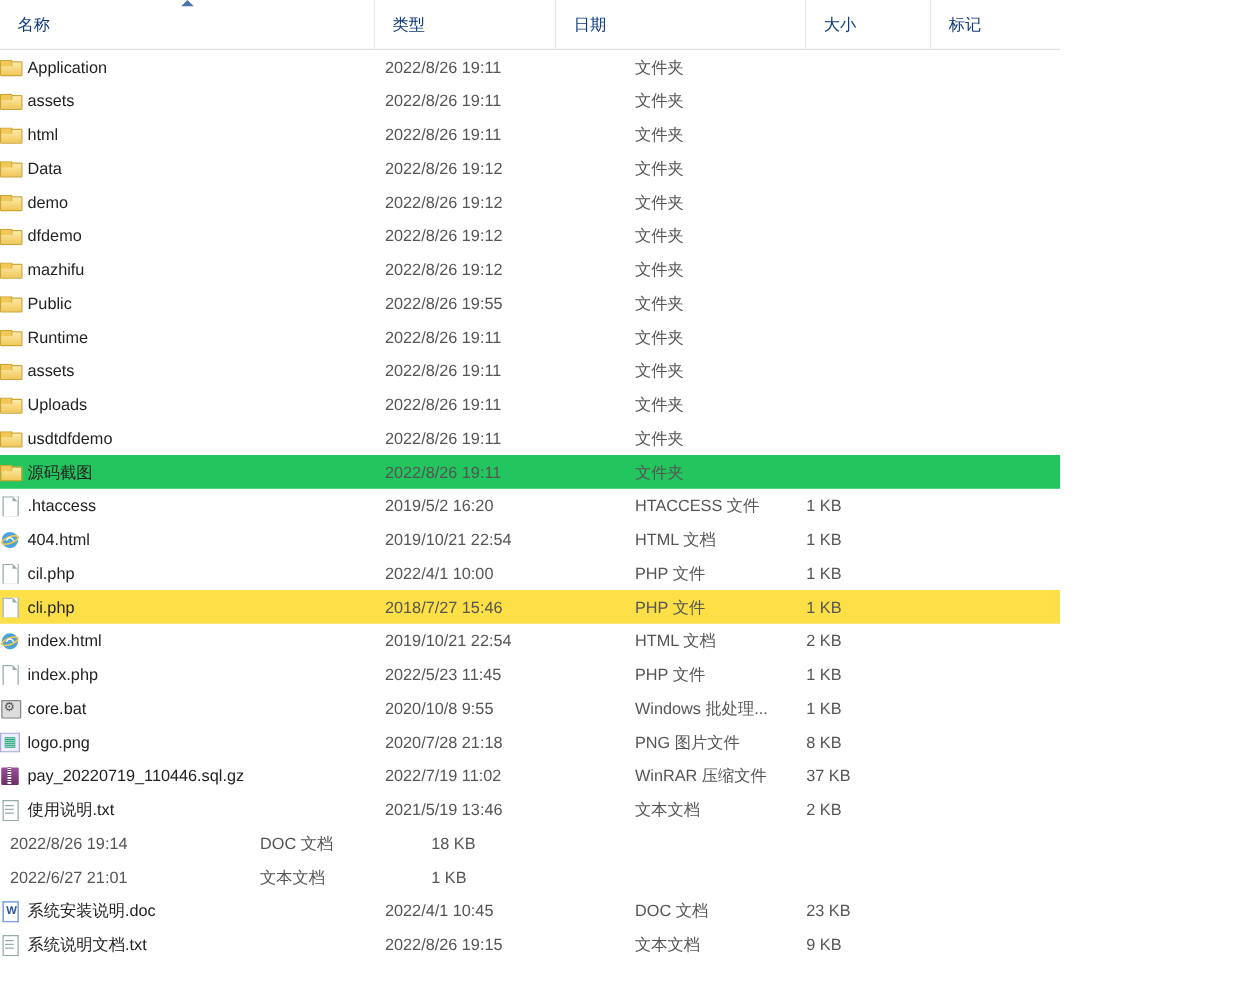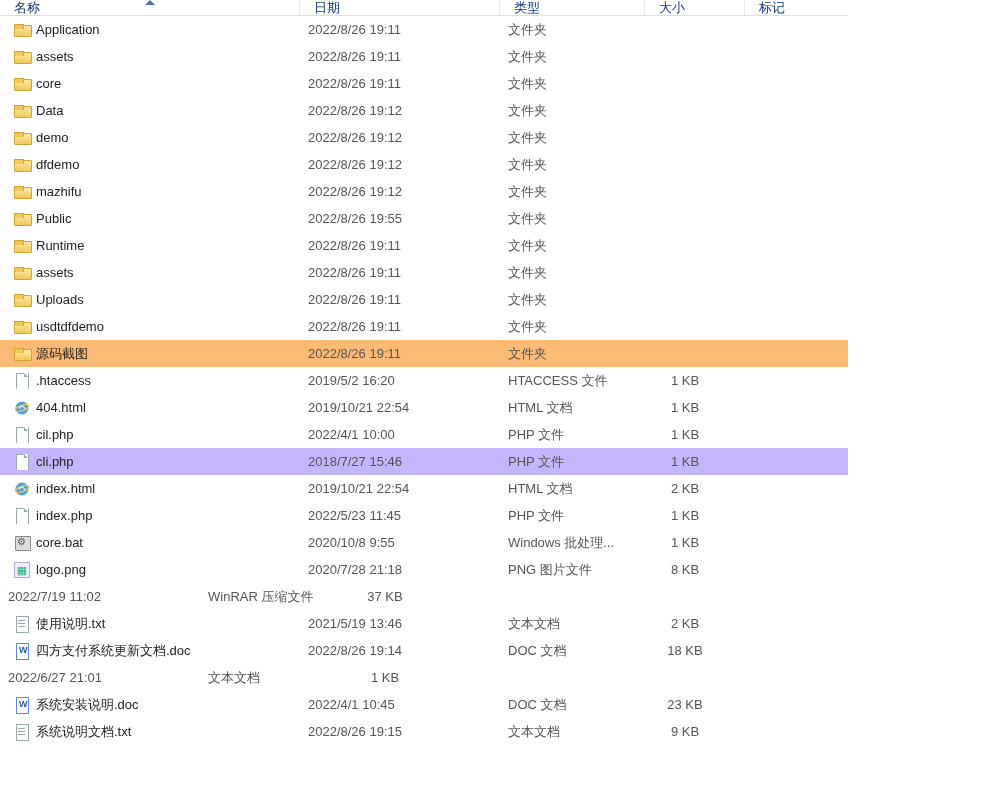--- a/index.html
+++ b/index.html
@@ -1,32 +1,32 @@
 <!DOCTYPE html>
 <html><head>
 <meta charset="utf-8">
 <style>
 *{margin:0;padding:0;box-sizing:border-box;font-family:"Microsoft YaHei",Segoe UI,Arial,sans-serif;font-size:13px}
 html,body{width:989px;height:801px;background:#fff;color:#222;overflow:hidden}
-.header{display:flex;height:16px;width:848px;border-bottom:1px solid #e0e0e0;user-select:none}
+.header{display:flex;height:40px;width:848px;border-bottom:1px solid #e0e0e0;user-select:none}
 .header .col{display:flex;align-items:center;padding:0 8px 0 14px;border-right:1px solid #e8e8e8;color:#0d3a7a;position:relative;cursor:pointer}
 .header .col.name{flex:0 0 300px}
 .header .col.date{flex:0 0 200px}
 .header .col.type{flex:0 0 145px}
 .header .col.size{flex:0 0 100px;padding-right:35px}
 .header .col.tags{flex:1;border-right:none}
 .sort-ind{position:absolute;top:0;left:50%;transform:translateX(-50%);width:0;height:0;border-left:5px solid transparent;border-right:5px solid transparent;border-bottom:5px solid #4a72a8}
 .rows{width:848px}
 .row{display:flex;height:27px;align-items:center}
-.row.selected{background:#fdba74}
-.row.hover{background:#c4b5fd}
-.row .c-name{flex:0 0 300px;display:flex;align-items:center;padding-left:14px;gap:6px;overflow:hidden;white-space:nowrap}
+.row.selected{background:#22c55e}
+.row.hover{background:#fde047}
+.row .c-name{flex:0 0 300px;display:flex;align-items:center;gap:6px;overflow:hidden;white-space:nowrap}
 .row .c-date{flex:0 0 200px;color:#555;padding-left:8px}
 .row .c-type{flex:0 0 145px;color:#555;padding-left:8px}
-.row .c-size{flex:0 0 100px;color:#555;text-align:center;padding-right:20px}
+.row .c-size{flex:0 0 100px;color:#555;text-align:left;padding-right:20px}
 .icon{width:16px;height:16px;flex:0 0 16px;display:flex;align-items:center;justify-content:center}
 
 .ic-folder{position:relative}
 .ic-folder::before{content:"";position:absolute;left:0;bottom:1px;width:16px;height:10px;background:linear-gradient(#ffe9a8,#f0c95a);border:1px solid #cfa531;border-radius:1px}
 .ic-folder::after{content:"";position:absolute;left:0;top:2px;width:8px;height:4px;background:#f0c95a;border:1px solid #cfa531;border-bottom:none;border-radius:1px 1px 0 0}
 
 .ic-file{position:relative}
 .ic-file::before{content:"";position:absolute;left:2px;top:0;width:11px;height:15px;background:#fff;border:1px solid #9aa}
 .ic-file::after{content:"";position:absolute;right:2px;top:0;width:0;height:0;border-top:4px solid #fff;border-left:4px solid #9aa}
 
@@ -52,26 +52,26 @@
 .ic-arch::after{content:"";position:absolute;left:6px;top:1px;width:3px;height:14px;background:repeating-linear-gradient(#fff 0 1px,#6b2f6b 1px 2px)}
 </style>
 </head>
 <body>
 
 <div class="header">
   <div class="col name">
     <span class="sort-ind"></span>
     <span>名称</span>
   </div>
+  <div class="col type">
+    <span>类型</span>
+  </div>
   <div class="col date">
     <span>日期</span>
   </div>
-  <div class="col type">
-    <span>类型</span>
-  </div>
   <div class="col size">
     <span>大小</span>
   </div>
   <div class="col tags">
     <span>标记</span>
   </div>
 </div>
 
 <div class="rows" id="rows">
     <div class="row">
@@ -88,21 +88,21 @@
       <span class="icon ic-folder"></span>
       <span>assets</span>
     </div>
     <div class="c-date">2022/8/26 19:11</div>
     <div class="c-type">文件夹</div>
     <div class="c-size"></div>
   </div>
     <div class="row">
     <div class="c-name">
       <span class="icon ic-folder"></span>
-      <span>core</span>
+      <span>html</span>
     </div>
     <div class="c-date">2022/8/26 19:11</div>
     <div class="c-type">文件夹</div>
     <div class="c-size"></div>
   </div>
     <div class="row">
     <div class="c-name">
       <span class="icon ic-folder"></span>
       <span>Data</span>
     </div>
@@ -269,40 +269,40 @@
     <div class="row">
     <div class="c-name">
       <span class="icon ic-png">▦</span>
       <span>logo.png</span>
     </div>
     <div class="c-date">2020/7/28 21:18</div>
     <div class="c-type">PNG 图片文件</div>
     <div class="c-size">8 KB</div>
   </div>
     <div class="row">
+    <div class="c-name">
+      <span class="icon ic-arch"></span>
+      <span>pay_20220719_110446.sql.gz</span>
+    </div>
     <div class="c-date">2022/7/19 11:02</div>
     <div class="c-type">WinRAR 压缩文件</div>
     <div class="c-size">37 KB</div>
   </div>
     <div class="row">
     <div class="c-name">
       <span class="icon ic-txt">
           <span class="lines"></span>
         </span>
       <span>使用说明.txt</span>
     </div>
     <div class="c-date">2021/5/19 13:46</div>
     <div class="c-type">文本文档</div>
     <div class="c-size">2 KB</div>
   </div>
     <div class="row">
-    <div class="c-name">
-      <span class="icon ic-doc"></span>
-      <span>四方支付系统更新文档.doc</span>
-    </div>
     <div class="c-date">2022/8/26 19:14</div>
     <div class="c-type">DOC 文档</div>
     <div class="c-size">18 KB</div>
   </div>
     <div class="row">
     <div class="c-date">2022/6/27 21:01</div>
     <div class="c-type">文本文档</div>
     <div class="c-size">1 KB</div>
   </div>
     <div class="row">

